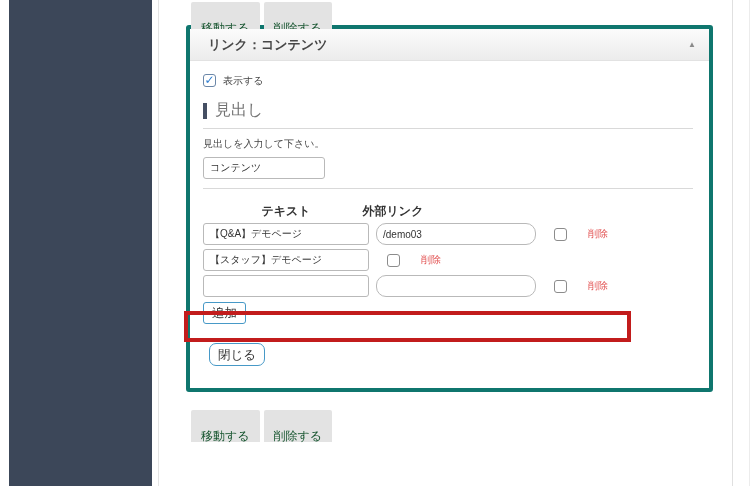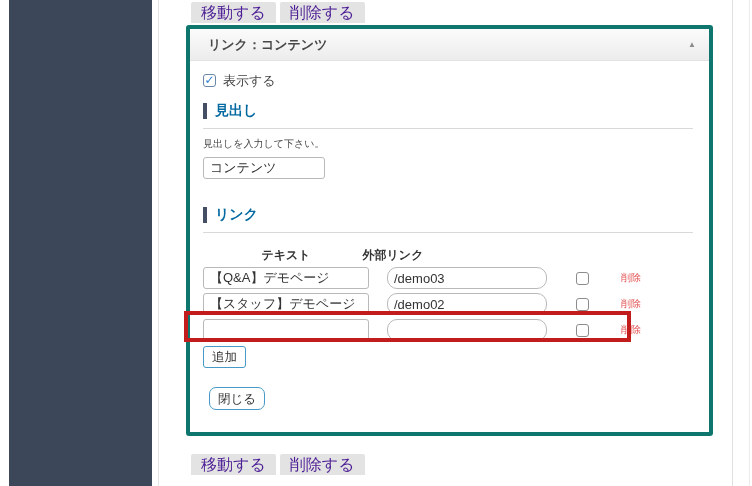--- a/index.html
+++ b/index.html
@@ -10,61 +10,61 @@
   
   .sidebar { position: absolute; left: 9px; top: 0; width: 143px; height: 486px; background: #3c4759; }
   .v-divider-left { position: absolute; left: 158px; top: 0; width: 1px; height: 486px; background: #e4e4e4; }
   .v-divider-right { position: absolute; left: 732px; top: 0; width: 1px; height: 486px; background: #e0e0e0; }
   .v-divider-edge { position: absolute; left: 749px; top: 0; width: 1px; height: 486px; background: #ececec; }
 
   
   .content { position: absolute; left: 186px; top: 0; width: 527px; }
 
   .tabs-row { margin-top: 2px; height: 21px; display: flex; gap: 4px; padding-left: 5px; }
-  .tab { background: #e3e3e3; color: #4c1d95; font-size: 16px; line-height: 21px; padding: 0 10px;
+  .tab { background: #e3e3e3; color: #14532d; font-size: 12px; line-height: 21px; padding: 16px 10px;
     border-radius: 2px 2px 0 0; cursor: pointer; white-space: nowrap; }
 
   .widget-panel { margin-top: 2px; width: 527px; border: 4px solid #0f766e; border-radius: 3px;
     background: #fff; }
   .panel-header { position: relative; height: 32px; background: linear-gradient(#fbfbfb, #ececec);
     border-bottom: 1px solid #e2e2e2; border-radius: 3px 3px 0 0; }
   .panel-title { position: absolute; left: 18px; top: 0; line-height: 32px; font-size: 13px;
     font-weight: bold; color: #484848; }
   .collapse-icon { position: absolute; right: 13px; top: 0; line-height: 32px; font-size: 8px;
     color: #8a8a8a; cursor: pointer; }
 
   .panel-body { padding: 12px 16px 22px 13px; }
 
   .show-row { display: flex; align-items: center; gap: 7px; cursor: pointer; height: 15px; }
-  .show-label { font-size: 13px; color: #444; }
+  .show-label { font-size: 10px; color: #444; }
 
   .checkbox { width: 13px; height: 13px; background: #fff; border: 1px solid #8c8c8c;
     border-radius: 3px; display: inline-flex; align-items: center; justify-content: center; flex: 0 0 auto; }
   .checkbox.checked { border-color: #6b87a8; }
   .checkbox .check { color: #2b7cd0; font-size: 12px; font-weight: bold; line-height: 1; margin-top: -1px; }
 
   .section-heading { display: flex; align-items: center; margin-top: 14px; height: 17px; }
   .section-heading .bar { width: 4px; height: 16px; background: #454f63; margin-right: 8px; }
-  .section-heading .txt { font-size: 14px; font-weight: bold; color: #0369a1; }
+  .section-heading .txt { font-size: 16px; font-weight: normal; color: #737373; }
   hr.rule { border: none; border-top: 1px solid #d9d9d9; margin-top: 9px; }
 
   .hint { margin-top: 8px; font-size: 10px; color: #444; }
 
   input.text-input { height: 22px; border: 1px solid #b9b9b9; border-radius: 3px; padding: 0 6px;
-    font-size: 13px; color: #333; background: #fff; font-family: inherit; }
+    font-size: 10px; color: #333; background: #fff; font-family: inherit; }
   .heading-input { width: 122px; margin-top: 6px; display: block; }
 
   .link-table { margin-top: 14px; }
   .table-header { display: flex; align-items: center; height: 16px; margin-bottom: 2px; }
   .th { font-size: 12px; font-weight: bold; color: #333; text-align: center; white-space: nowrap; }
   .th.text-col-h { width: 166px; }
   .th.url-col-h { width: 160px; margin-left: 7px; }
   .th.ext-col-h { width: 28px; margin-left: 10px; display: flex; justify-content: center; overflow: visible; }
 
-  .link-row { display: flex; align-items: center; margin-top: 4px; height: 22px; gap: 11px; }
+  .link-row { display: flex; align-items: center; margin-top: 4px; height: 22px; }
   .link-row .text-col { width: 166px; }
   .link-row .url-col { width: 160px; margin-left: 7px; border-radius: 10px; }
   .link-row .ext-col { width: 28px; margin-left: 10px; display: flex; justify-content: center; }
   .link-row .del-col { margin-left: 14px; font-size: 10px; color: #e25151; cursor: pointer; white-space: nowrap; }
 
   .blue-btn { display: inline-block; background: #fff; border: 1px solid #4799c7; border-radius: 3px;
     color: #333; font-size: 12.5px; padding: 0 8px; height: 22px; line-height: 20px; cursor: pointer;
     font-family: inherit; }
   .add-btn { margin-top: 5px; }
   .close-btn { display: block; margin-top: 19px; margin-left: 6px; height: 23px; border-radius: 7px; }
@@ -105,44 +105,39 @@
         </div>
 
         <div class="section-heading">
           <span class="bar"></span>
           <span class="txt">見出し</span>
         </div>
         <hr class="rule">
         <div class="hint">見出しを入力して下さい。</div>
         <input class="text-input heading-input" type="text" value="コンテンツ" style="">
 
-        <div class="section-heading" style="margin-top:27px">
-          <span class="bar"></span>
-          <span class="txt">リンク</span>
-        </div>
         <hr class="rule">
 
         <div class="link-table">
           <div class="table-header">
             <span class="th text-col-h">テキスト</span>
             <span class="th ext-col-h">外部リンク</span>
           </div>
 
           <div class="link-row">
             <input class="text-input text-col" type="text" value="【Q&amp;A】デモページ" style="">
             <input class="text-input url-col" type="text" value="/demo03" style="">
             <span class="ext-col">
                 <span class="checkbox"></span>
               </span>
             <span class="del-col">削除</span>
           </div>
 
           <div class="link-row">
             <input class="text-input text-col" type="text" value="【スタッフ】デモページ" style="">
-            <input class="text-input url-col" type="text" value="/demo02" style="">
             <span class="ext-col">
                 <span class="checkbox"></span>
               </span>
             <span class="del-col">削除</span>
           </div>
 
           <div class="link-row">
             <input class="text-input text-col" type="text" value="" style="">
             <input class="text-input url-col" type="text" value="" style="">
             <span class="ext-col">

